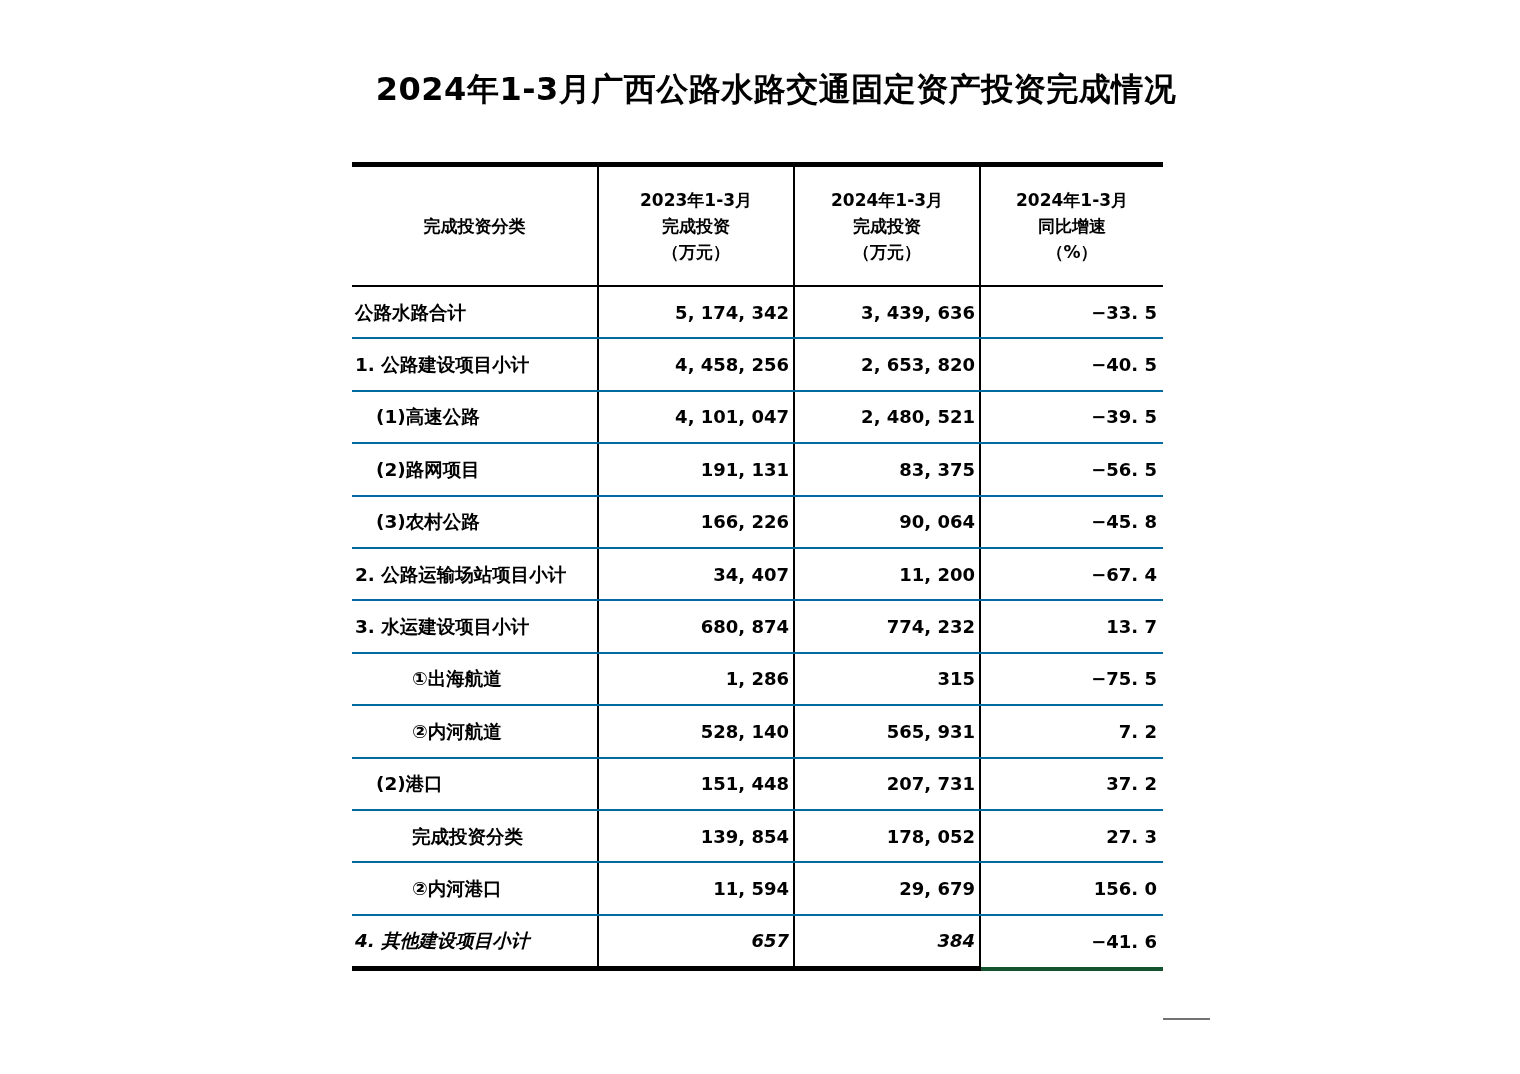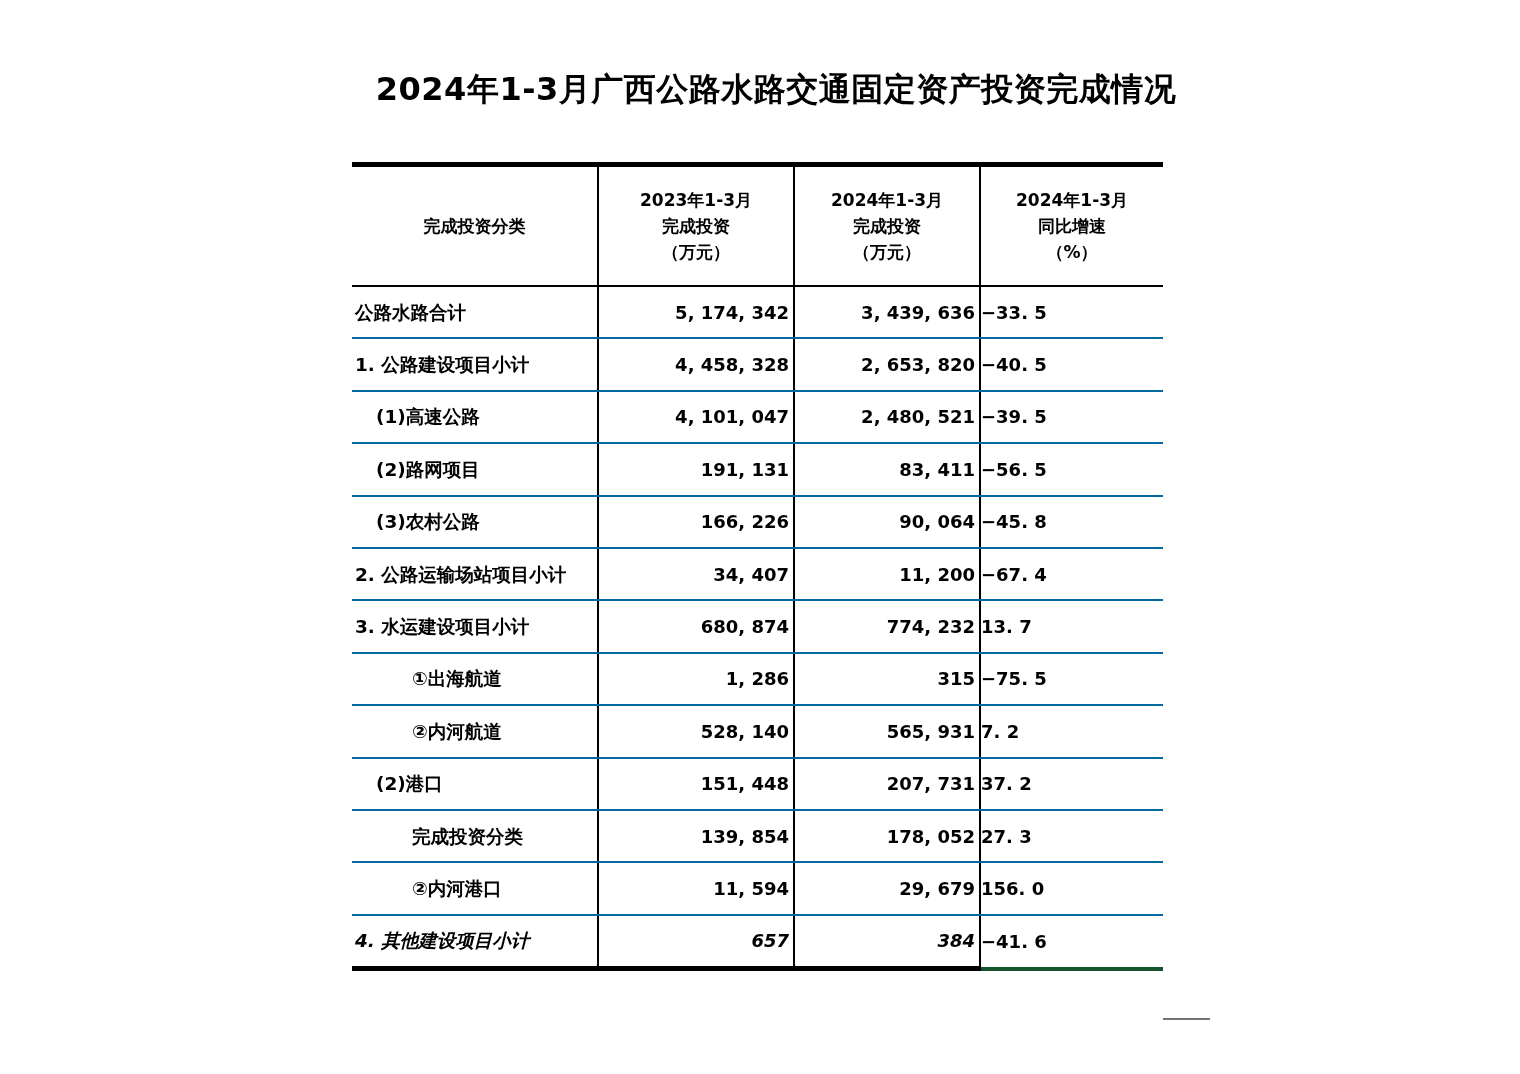--- a/index.html
+++ b/index.html
@@ -54,21 +54,21 @@
     font-size: 18px;
   }
 
   td.lbl {
     font-size: 18.5px;
     text-align: left;
     white-space: nowrap;
     overflow: hidden;
   }
   td.num { text-align: right; padding-right: 4px; white-space: nowrap; }
-  td.pct { padding-right: 6px; white-space: nowrap; }
+  td.pct { text-align: right; padding-right: 6px; white-space: nowrap; }
 
   .ind-0 { padding-left: 3px; }
   .ind-1 { padding-left: 24px; }
   .ind-2 { padding-left: 60px; }
 
   
   tbody tr.last td.b-thick { border-bottom: 5px solid #000; font-style: italic; }
   tbody tr.last td.b-thin  { border-bottom: 4px solid #14532d; }
 
   
@@ -121,34 +121,34 @@
       </thead>
       <tbody>
         <tr>
           <td class="lbl ind-0 vline">公路水路合计</td>
           <td class="num vline">5, 174, 342</td>
           <td class="num vline">3, 439, 636</td>
           <td class="pct">−33. 5</td>
         </tr>
         <tr>
           <td class="lbl ind-0 vline">1. 公路建设项目小计</td>
-          <td class="num vline">4, 458, 328</td>
+          <td class="num vline">4, 458, 256</td>
           <td class="num vline">2, 653, 820</td>
           <td class="pct">−40. 5</td>
         </tr>
         <tr>
           <td class="lbl ind-1 vline">(1)高速公路</td>
           <td class="num vline">4, 101, 047</td>
           <td class="num vline">2, 480, 521</td>
           <td class="pct">−39. 5</td>
         </tr>
         <tr>
           <td class="lbl ind-1 vline">(2)路网项目</td>
           <td class="num vline">191, 131</td>
-          <td class="num vline">83, 411</td>
+          <td class="num vline">83, 375</td>
           <td class="pct">−56. 5</td>
         </tr>
         <tr>
           <td class="lbl ind-1 vline">(3)农村公路</td>
           <td class="num vline">166, 226</td>
           <td class="num vline">90, 064</td>
           <td class="pct">−45. 8</td>
         </tr>
         <tr>
           <td class="lbl ind-0 vline">2. 公路运输场站项目小计</td>

